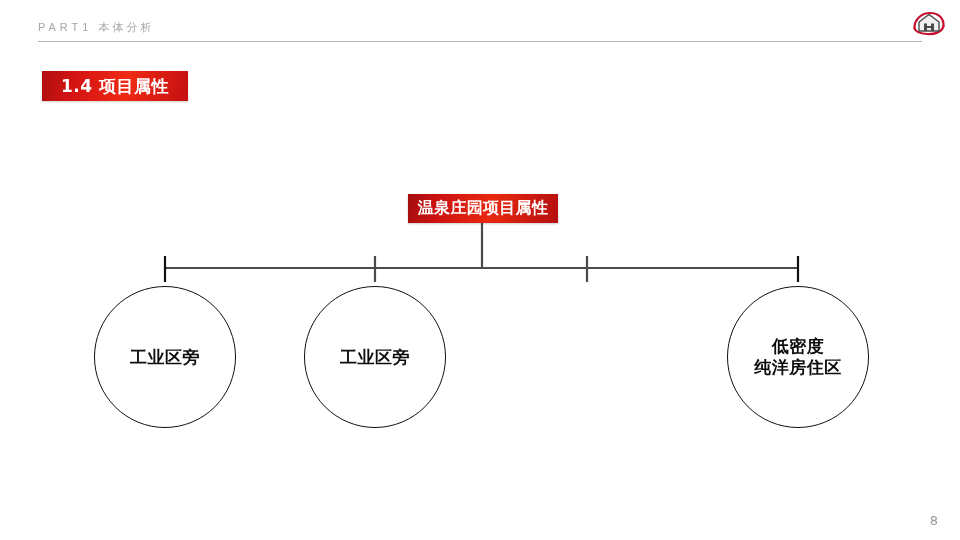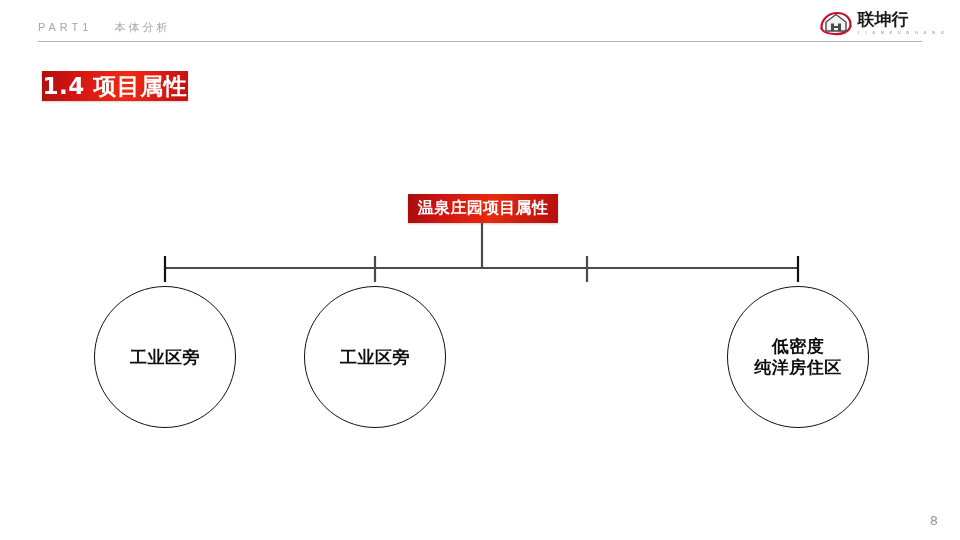--- a/index.html
+++ b/index.html
@@ -27,21 +27,21 @@
     letter-spacing: 3px;
     color: #a6a6a6;
     font-weight: 400;
     white-space: nowrap;
   }
   .header-label .part {
     letter-spacing: 4px;
   }
   .header-label .cn {
     letter-spacing: 3px;
-    margin-left: 22px;
+    margin-left: 6px;
   }
   .header-rule {
     position: absolute;
     left: 38px;
     top: 41px;
     width: 884px;
     height: 1px;
     background: #b4b4b4;
   }
 
@@ -91,21 +91,21 @@
     height: 30px;
     background: linear-gradient(100deg, #b00f0f 0%, #d41313 22%, #ef2a15 58%, #c41010 100%);
     display: flex;
     align-items: center;
     justify-content: center;
     box-shadow: 0 1px 2px rgba(0,0,0,0.18);
   }
   .title-tag-text {
     font-family: "DejaVu Sans", sans-serif;
     color: #ffffff;
-    font-size: 23px;
+    font-size: 17px;
     font-weight: 700;
     letter-spacing: 0.5px;
     white-space: nowrap;
   }
 
   
   .center-node {
     position: absolute;
     left: 408px;
     top: 194px;
@@ -182,24 +182,20 @@
     <span class="logo-mark">
       <svg width="34" height="28" viewBox="0 0 34 28" xmlns="http://www.w3.org/2000/svg">
         <path d="M2.5 19.5 C 2 10 10 4 18 4 C 27 4 32 9.5 31.5 17" fill="none" stroke="#c8102e" stroke-width="2.2" stroke-linecap="round"></path>
         <path d="M31.5 17 C 30 23.5 22 25.5 15 25 C 8.5 24.5 3.5 22.5 2.5 19.5" fill="none" stroke="#c8102e" stroke-width="2.2" stroke-linecap="round"></path>
         <path d="M17 5.5 L 27 13 L 27 22 L 7 22 L 7 13 Z" fill="#f0f0f0" stroke="#4a4a4a" stroke-width="1.4" stroke-linejoin="round"></path>
         <rect x="12" y="14.5" width="3" height="7.5" fill="#4a4a4a"></rect>
         <rect x="19" y="14.5" width="3" height="7.5" fill="#4a4a4a"></rect>
         <rect x="14.5" y="17" width="5" height="2" fill="#4a4a4a"></rect>
       </svg>
     </span>
-    <span class="logo-text">
-      <span class="logo-cn">联坤行</span>
-      <span class="logo-sub">L I A N  K U N  H A N G</span>
-    </span>
   </div>
 
   <div class="title-tag">
     <span class="title-tag-text">1.4 项目属性</span>
   </div>
 
   <svg class="connector" viewBox="0 0 960 540" xmlns="http://www.w3.org/2000/svg">
 
     <line x1="482" y1="223" x2="482" y2="268" stroke="#4a4a4a" stroke-width="2.2"></line>
 

